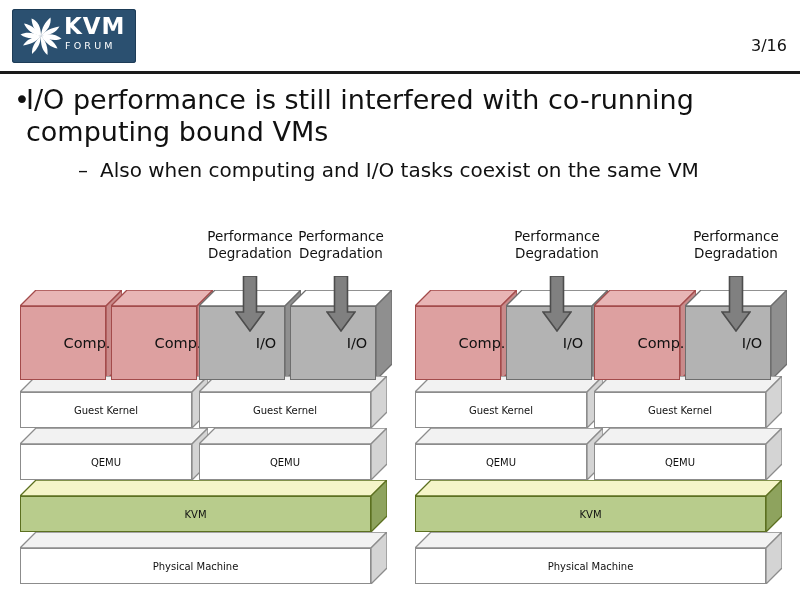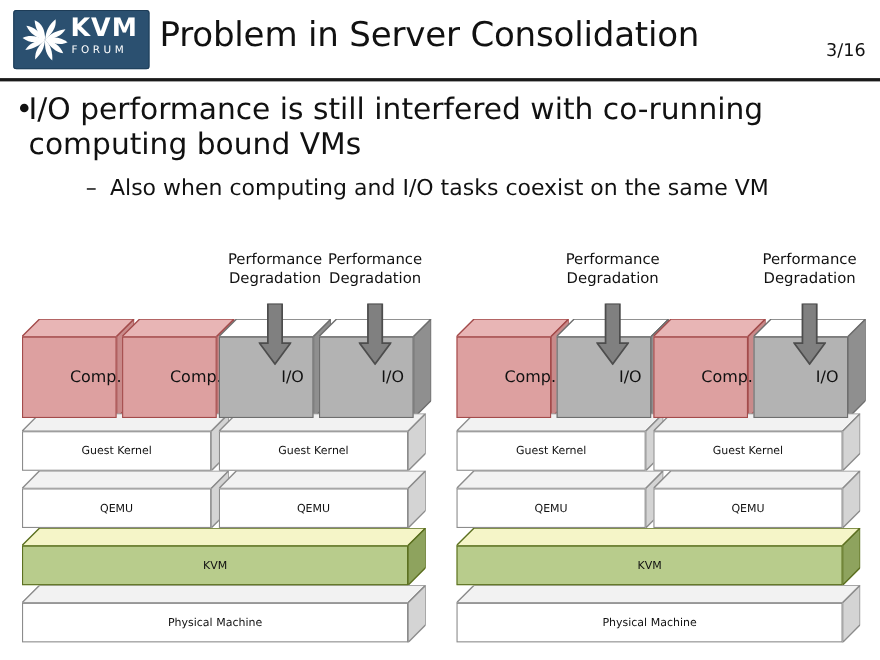--- a/index.html
+++ b/index.html
@@ -190,21 +190,20 @@
           <path d="M23 23 C18 16, 13 11.5, 6 10.5 C9 17.5, 15.5 22, 23 23 Z"></path>
         </g>
       </svg>
     </div>
     <div id="logo-text">
       <span id="logo-kvm">KVM</span>
       <span id="logo-forum">FORUM</span>
     </div>
   </div>
 
-  <div id="slide-title">Problem in Server Consolidation</div>
   <div id="page-number">3/16</div>
   <div id="header-rule"></div>
 </div>
 
 <div id="bullet-block">
   <div class="bullet-l1">
     <span class="dot">•</span>
     <span class="txt">I/O performance is still interfered with co-running computing bound VMs</span>
   </div>
   <div class="bullet-l2">

